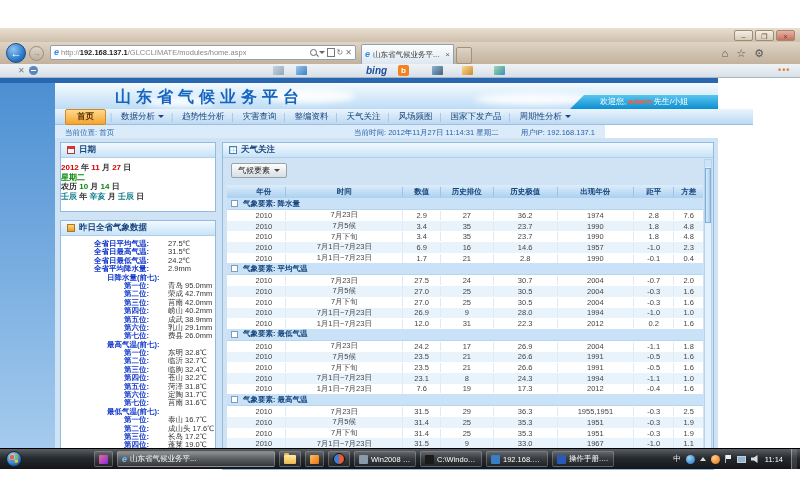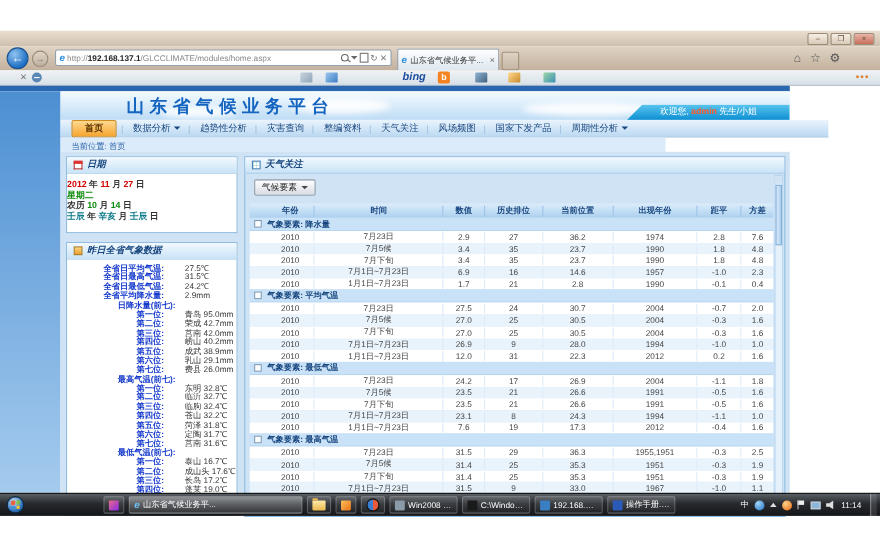--- a/index.html
+++ b/index.html
@@ -86,21 +86,21 @@
     border-top:3px solid #17457e;}
 
   .crumbbar{position:absolute;left:55px;top:125px;width:550px;height:13px;background:#dcebfa;
     display:flex;align-items:flex-end;font-size:7.5px;color:#2a62a8;box-sizing:border-box;padding:0 10px;}
   .crumb-right{margin-left:auto;display:flex;gap:22px;}
 
   .content-bg{position:absolute;left:55px;top:138px;width:663px;height:310px;background:#cfe3f5;}
 
   .panel{position:absolute;background:#fff;border:1px solid #8fbce0;box-sizing:border-box;}
   .panel-head{height:14px;background:linear-gradient(180deg,#f2f9fe,#c9e3f7);border-bottom:1px solid #aed0ea;
-    display:flex;align-items:center;font-size:8.5px;font-weight:bold;color:#17457e;padding-left:6px;gap:4px;font-style:italic;}
+    display:flex;align-items:center;font-size:8.5px;font-weight:bold;color:#17457e;padding-left:6px;gap:4px;}
   .ico-cal{width:8px;height:8px;background:#fff;border:1px solid #b33;box-sizing:border-box;border-top:3px solid #d33;}
   .ico-data{width:8px;height:8px;background:linear-gradient(180deg,#ffd77e,#e89c2e);border:1px solid #b07818;box-sizing:border-box;}
   .ico-grid{width:8px;height:8px;background:#fff;border:1px solid #4a7fb8;box-sizing:border-box;
     background-image:linear-gradient(#9cc,transparent 1px),linear-gradient(90deg,#9cc,transparent 1px);background-size:3px 3px;}
 
   #cal-panel{left:60px;top:142px;width:156px;height:70px;}
   .cal-body{padding:5px 14px 0 0;text-align:left;font-size:8px;font-weight:bold;line-height:9.5px;}
   .red{color:#d40000}.grn{color:#0a8a0a}.teal{color:#0b7a8a}.dk{color:#333}
 
   #yest-panel{left:60px;top:220px;width:156px;height:249px;overflow:hidden;}
@@ -263,20 +263,24 @@
         <span>国家下发产品</span>
       </div>
       <div class="nav-item">
         <span>周期性分析</span>
         <span class="tri-dn"></span>
       </div>
     </div>
 
   <div class="crumbbar">
     <span>当前位置: 首页</span>
+    <span class="crumb-right">
+      <span>当前时间: 2012年11月27日 11:14:31 星期二</span>
+      <span>用户IP: 192.168.137.1</span>
+    </span>
   </div>
 
   <div class="content-bg"></div>
 
   <div class="panel" id="cal-panel">
     <div class="panel-head">
       <span class="ico-cal"></span>
       <span>日期</span>
     </div>
     <div class="cal-body">
@@ -400,21 +404,21 @@
       <span>气候要素</span>
       <span class="tri-dn"></span>
     </button>
     <div class="tbl">
         <div class="thead">
           <span class="c0"></span>
           <span class="c1">年份</span>
           <span class="c2">时间</span>
           <span class="c3">数值</span>
           <span class="c4">历史排位</span>
-          <span class="c5">当前位置</span>
+          <span class="c5">历史极值</span>
           <span class="c6">出现年份</span>
           <span class="c7">距平</span>
           <span class="c8">方差</span>
         </div>
         <div class="grow">
           <span class="chk"></span>
           <span>气象要素: 降水量</span>
         </div>
         <div class="drow">
           <span class="c0"></span>

